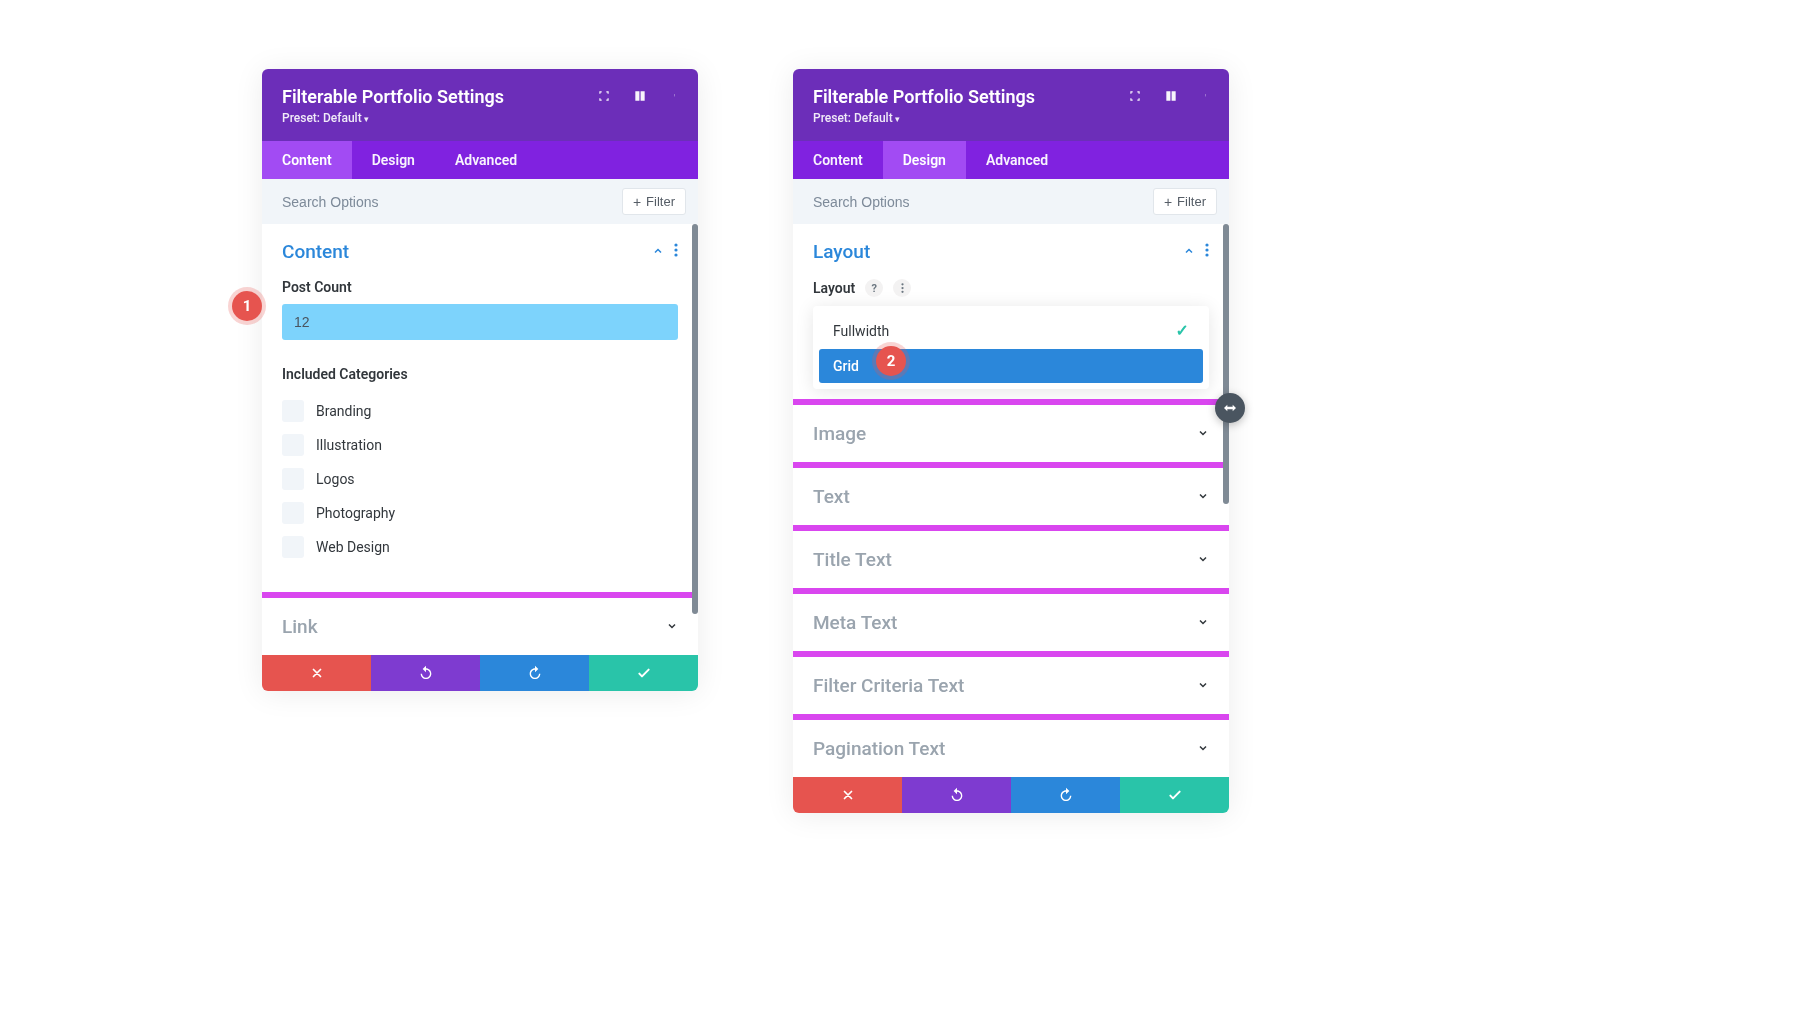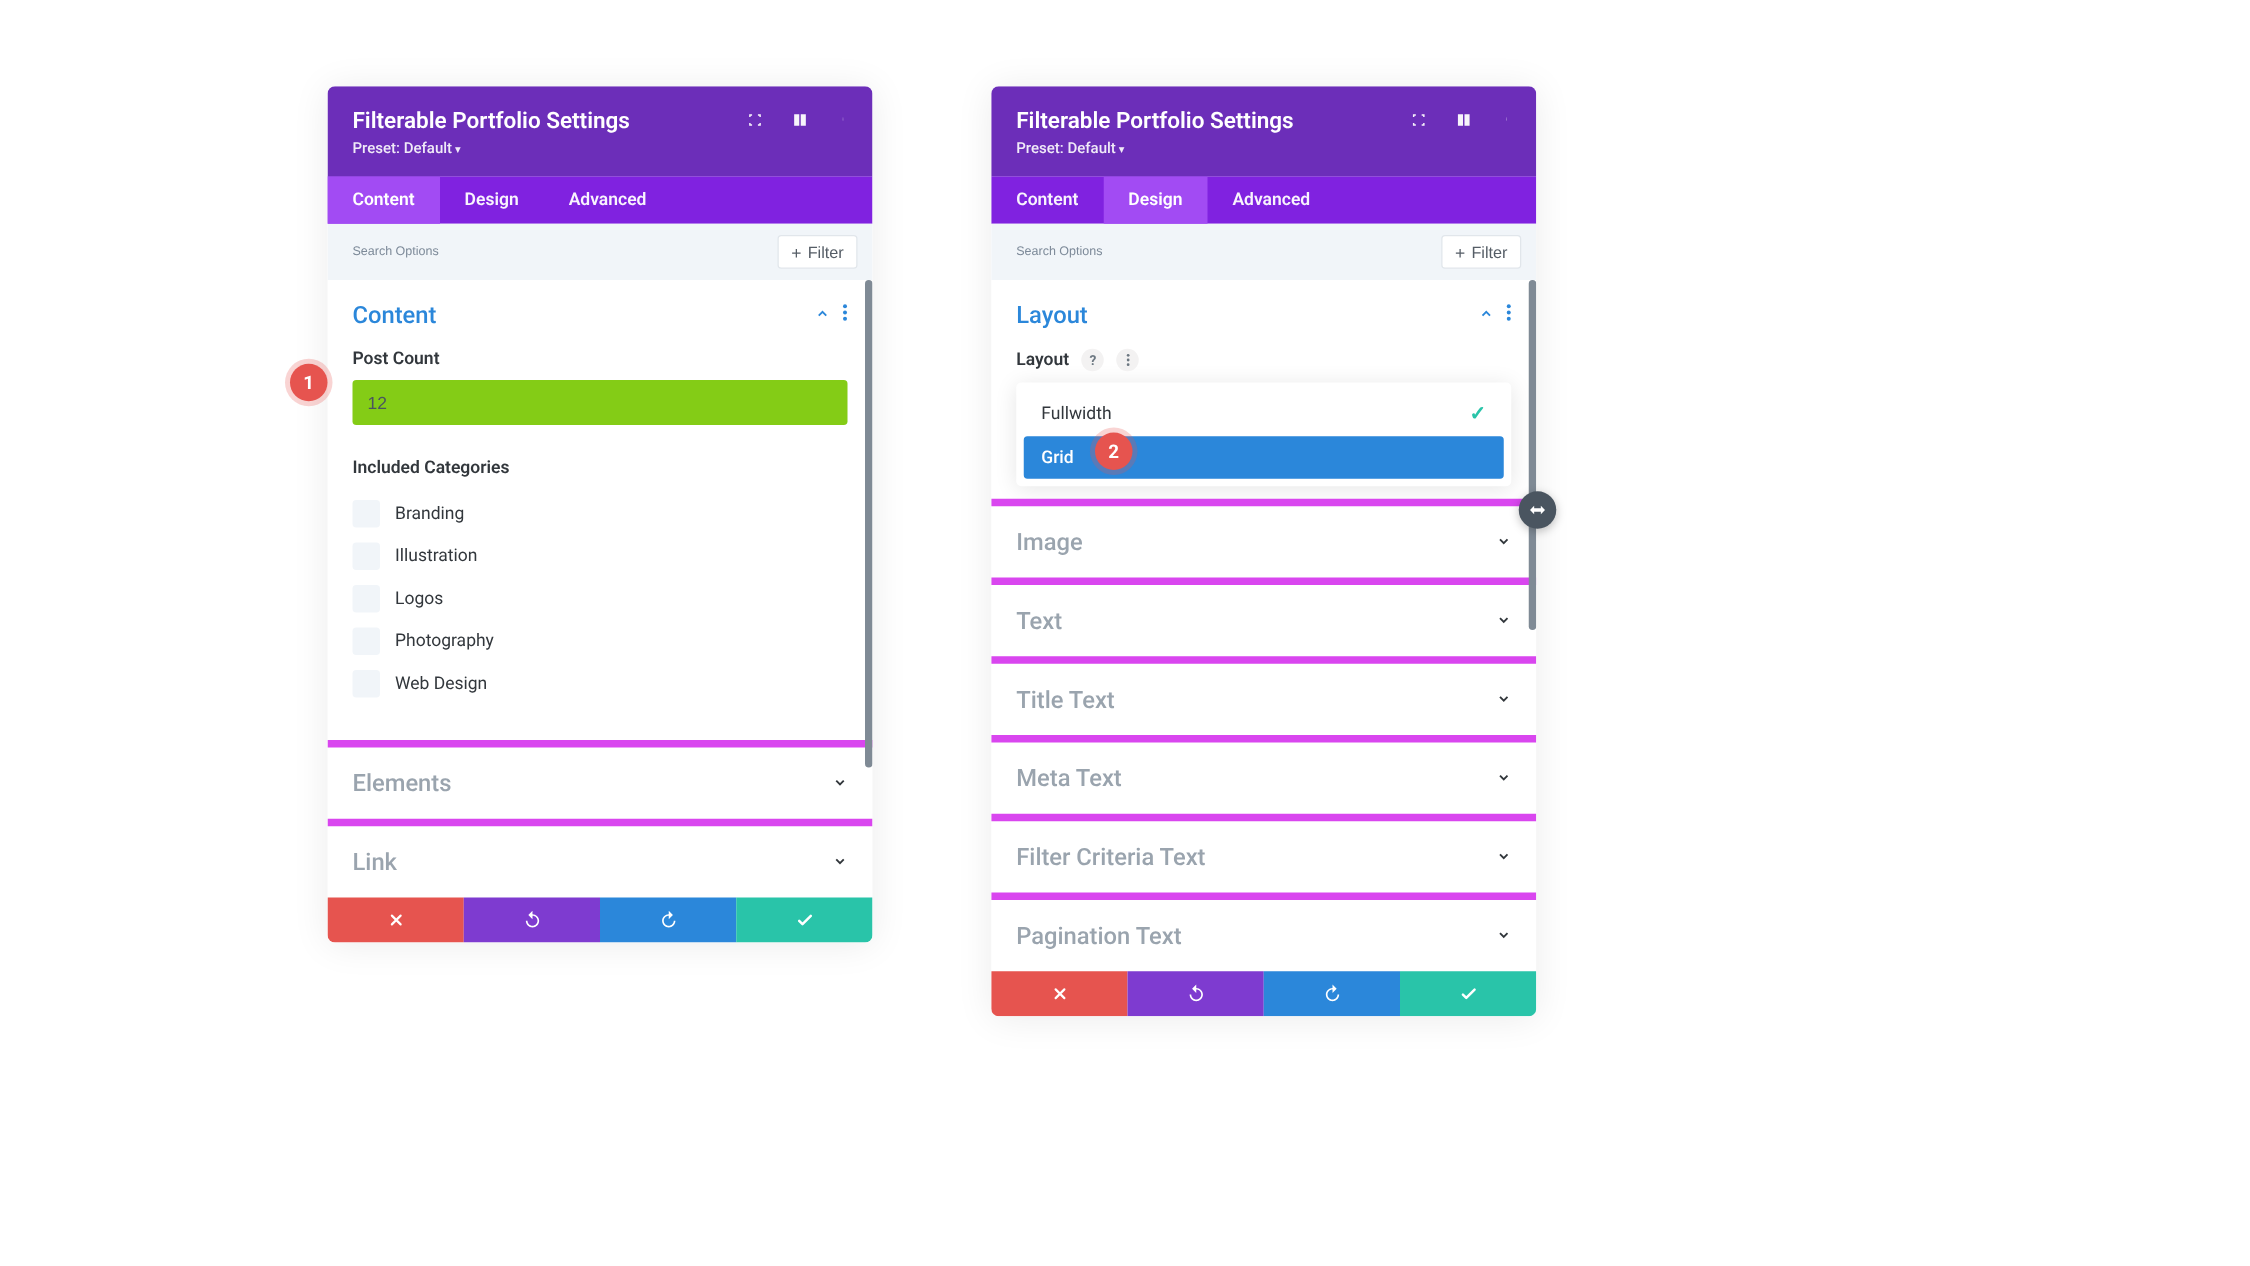--- a/index.html
+++ b/index.html
@@ -71,21 +71,21 @@
   .search-row {
     display: flex;
     align-items: center;
     background: #f1f5f9;
     padding: 9px 12px 9px 20px;
   }
   .search-input {
     flex: 1;
     border: none;
     background: transparent;
-    font-size: 10px;
+    font-size: 14px;
     color: #c2410c;
     outline: none;
   }
   .search-input::placeholder { color:#7d8a99; }
   .filter-btn {
     background:#fff;
     border:1px solid #e1e6eb;
     color:#555d66;
     font-size:13px;
     font-weight:500;
@@ -135,21 +135,21 @@
     background:#f3f2f2; display:flex;align-items:center;justify-content:center;
     font-size:11px; font-weight:700; color:#6c7781; cursor:pointer;
   }
   .field-label .mini-dots {
     width:18px; height:18px; border-radius:50%;
     background:#f3f2f2; display:flex;align-items:center;justify-content:center;
     cursor:pointer; color:#6c7781;
   }
   .text-input {
     margin:0 20px;
-    background:#84cc16;
+    background:#7dd3fc;
     border:none;
     border-radius:3px;
     padding:10px 12px;
     font-size:14px;
     color:#4a5560;
     width:calc(100% - 40px);
   }
 
   .cat-label {
     font-size:14px; font-weight:600; color:#32373c;
@@ -324,26 +324,20 @@
         <div class="cat-name">Photography</div>
       </div>
     <div class="cat-item">
         <div class="cat-check"></div>
         <div class="cat-name">Web Design</div>
       </div>
 
     <div style="height:28px;"></div>
 
     <div class="collapsed-section">
-      <div class="collapsed-title">Elements</div>
-      <span class="chev-down"><svg width="12" height="12" viewBox="0 0 24 24" fill="none" stroke="#32373c" stroke-width="3">
-            <polyline points="6 9 12 15 18 9"></polyline>
-          </svg></span>
-    </div>
-    <div class="collapsed-section">
       <div class="collapsed-title">Link</div>
       <span class="chev-down"><svg width="12" height="12" viewBox="0 0 24 24" fill="none" stroke="#32373c" stroke-width="3">
             <polyline points="6 9 12 15 18 9"></polyline>
           </svg></span>
     </div>
   </div>
 
   <div class="footer">
     <div class="fbtn red">
         <svg width="14" height="14" viewBox="0 0 24 24">

